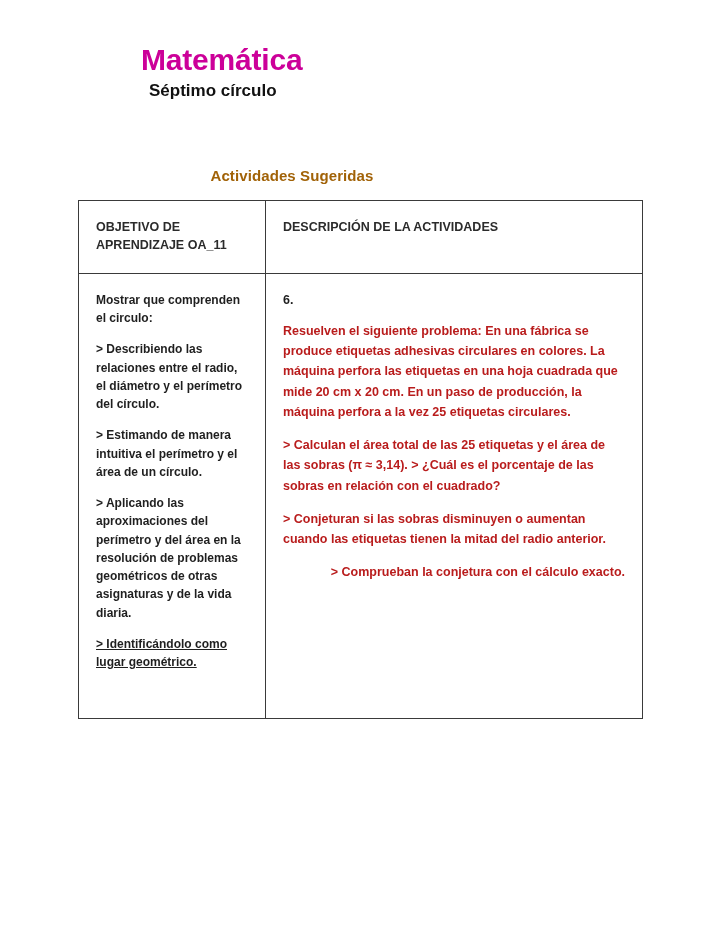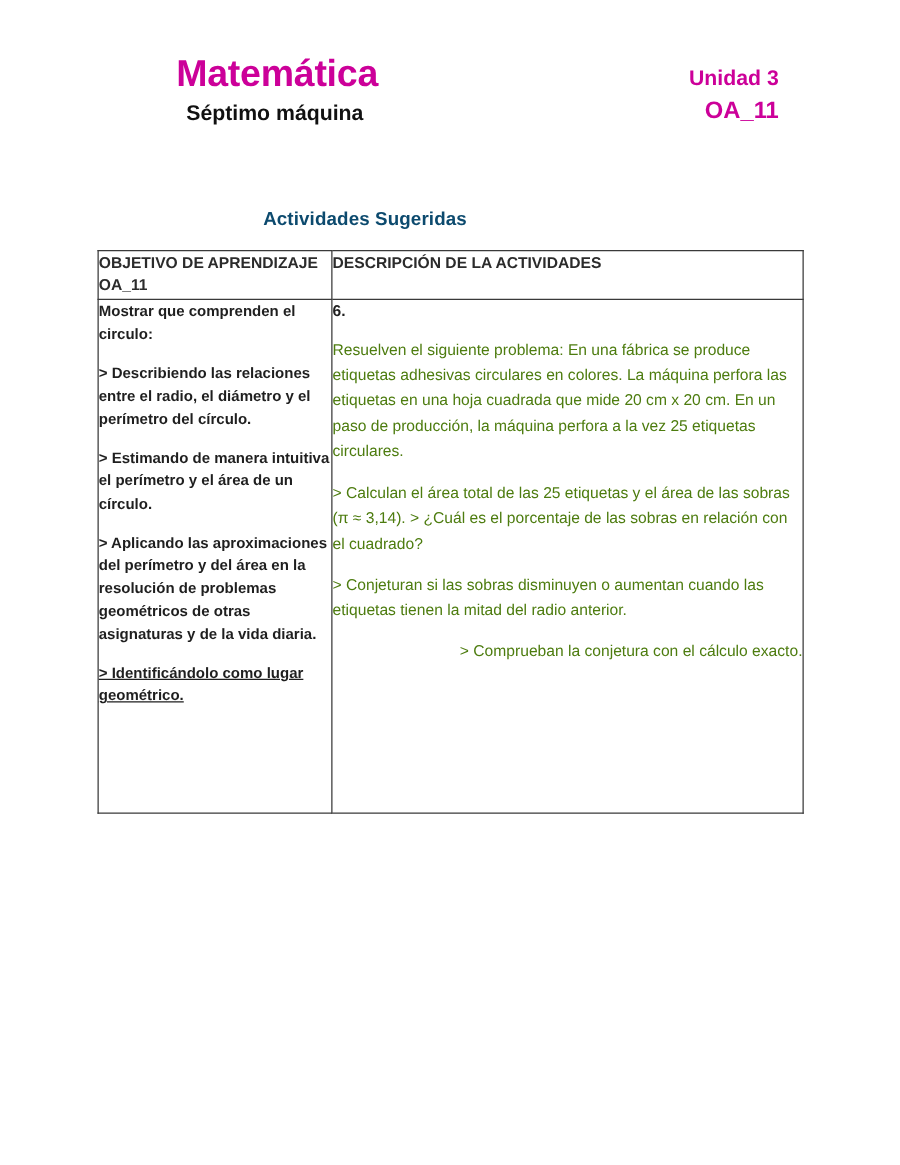--- a/index.html
+++ b/index.html
@@ -70,37 +70,37 @@
 
   
   .section-title {
     position: absolute;
     left: 0;
     top: 167px;
     width: 584px;
     text-align: center;
     font-size: 15px;
     font-weight: bold;
-    color: #0c4a6e;
+    color: #a16207;
     letter-spacing: 0.1px;
   }
 
   
   .activities-table {
     position: absolute;
     left: 78px;
     top: 200px;
     width: 564px;
     border-collapse: collapse;
     table-layout: fixed;
   }
   .activities-table td {
     border: 1px solid #3a3a3a;
     vertical-align: top;
-    padding: 0;
+    padding: 17px;
   }
   .col-objective { width: 187px; }
   .col-description { width: 377px; }
 
   .th-cell {
     padding: 8px 9px 10px 9px;
     height: 38px;
   }
   .th-text {
     font-size: 12.5px;
@@ -130,38 +130,34 @@
 
   .act-number {
     font-size: 12.5px;
     font-weight: bold;
     color: #1f1f1f;
     line-height: 1.5;
     margin: 0 0 11px 0;
   }
   .act-para {
     font-size: 12.5px;
-    font-weight: normal;
-    color: #4d7c0f;
+    font-weight: bold;
+    color: #b91c1c;
     line-height: 1.62;
     margin: 0 0 13px 0;
   }
   .act-para:last-child { margin-bottom: 0; text-align: right; }
 </style>
 </head>
 <body>
 
 <div class="page-header">
   <div class="header-left">
     <div class="subject-title">Matemática</div>
-    <div class="grade-title">Séptimo máquina</div>
-  </div>
-  <div class="header-right">
-    <div class="unit-label">Unidad 3</div>
-    <div class="oa-label">OA_11</div>
+    <div class="grade-title">Séptimo círculo</div>
   </div>
 </div>
 
 <div class="section-title">Actividades Sugeridas</div>
 
 <table class="activities-table">
   <colgroup>
     <col class="col-objective">
     <col class="col-description">
   </colgroup>

